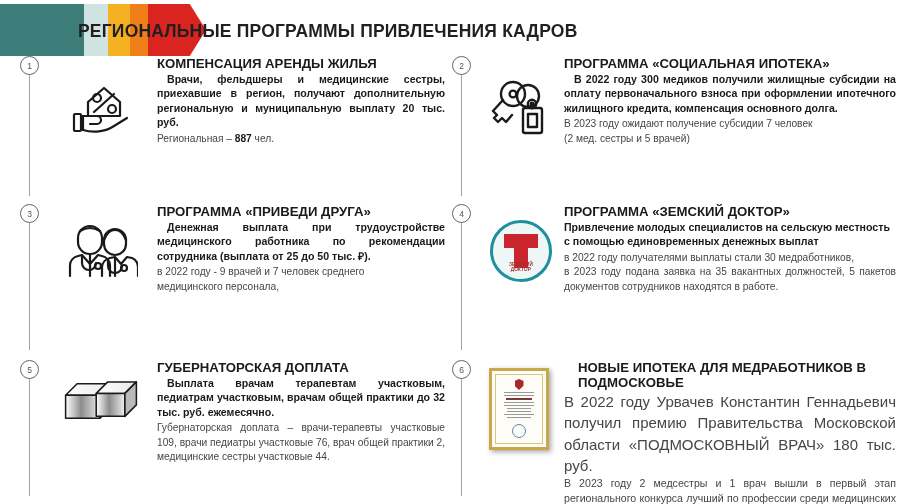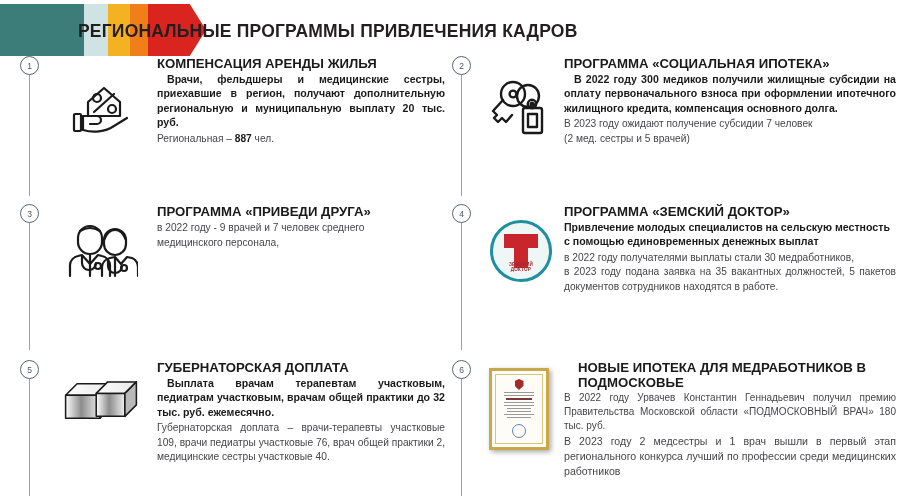--- a/index.html
+++ b/index.html
@@ -300,20 +300,21 @@
           <path d="M40 18 q4 -10 11 -10 q7 0 11 10"></path>
           <path d="M38 54 v-9 a10 10 0 0 1 8 -9 l5 -1 l6 7 l6 -7 l5 1 a10 10 0 0 1 6 9 v9"></path>
           <path d="M51 36 v18"></path>
           <path d="M44 37 v7 a7 7 0 0 0 14 0"></path>
           <circle cx="60" cy="46" r="3"></circle>
         </g>
       </svg>
     </div>
     <div class="body">
       <div class="b-title">ПРОГРАММА «ПРИВЕДИ ДРУГА»</div>
+      <p class="b-lead">Денежная выплата при трудоустройстве медицинского работника по рекомендации сотрудника (выплата от 25  до 50 тыс. ₽).</p>
       <p class="b-sub plain">в 2022 году - 9 врачей и 7 человек среднего</p>
       <p class="b-sub plain" style="margin-top:0">медицинского персонала,</p>
     </div>
   </div>
 
   <div class="block col-r row2">
     <div class="marker">
       <div class="circle">4</div>
       <div class="rule h2"></div>
     </div>
@@ -356,21 +357,21 @@
           <path d="M38 16 L50 4 L50 28 L38 40 Z" fill="#b9b9b9"></path>
           <path d="M34 14 L46 2 L76 2 L64 14 Z" fill="url(#gtop)"></path>
           <path d="M34 14 L64 14 L64 38 L34 38 Z" fill="url(#gbrick)"></path>
           <path d="M64 14 L76 2 L76 26 L64 38 Z" fill="#b9b9b9"></path>
         </g>
       </svg>
     </div>
     <div class="body">
       <div class="b-title">ГУБЕРНАТОРСКАЯ ДОПЛАТА</div>
       <p class="b-lead">Выплата врачам терапевтам участковым, педиатрам участковым, врачам общей практики до 32 тыс. руб. ежемесячно.</p>
-      <p class="b-sub">Губернаторская доплата – врачи-терапевты участковые 109, врачи педиатры участковые 76, врач общей практики 2, медицинские сестры участковые 40.</p>
+      <p class="b-sub">Губернаторская доплата – врачи-терапевты участковые 109, врачи педиатры участковые 76, врач общей практики 2, медицинские сестры участковые 44.</p>
     </div>
   </div>
 
   <div class="block col-r row3">
     <div class="marker">
       <div class="circle">6</div>
       <div class="rule h3"></div>
     </div>
     <div class="icon-slot" style="top:8px;left:28px">
       <div class="cert">
@@ -384,18 +385,18 @@
           <div class="ln s"></div>
           <div class="ln s"></div>
           <div class="ln m"></div>
           <div class="ln s"></div>
           <div class="seal"></div>
         </div>
       </div>
     </div>
     <div class="body">
       <div class="b-title indent">НОВЫЕ ИПОТЕКА ДЛЯ МЕДРАБОТНИКОВ В ПОДМОСКОВЬЕ</div>
-      <p class="b-sub" style="font-size:10px;margin-top:1px">В 2022 году Урвачев Константин Геннадьевич получил премию Правительства Московской области «ПОДМОСКОВНЫЙ ВРАЧ» 180 тыс.  руб.</p>
+      <p class="b-sub" style="font-size:15px;margin-top:1px">В 2022 году Урвачев Константин Геннадьевич получил премию Правительства Московской области «ПОДМОСКОВНЫЙ ВРАЧ» 180 тыс.  руб.</p>
       <p class="b-sub" style="font-size:10.6px;margin-top:0">В 2023 году 2 медсестры и 1 врач вышли в первый этап регионального конкурса лучший по профессии среди медицинских работников</p>
     </div>
   </div>
 
 </div>
 
 </body></html>

